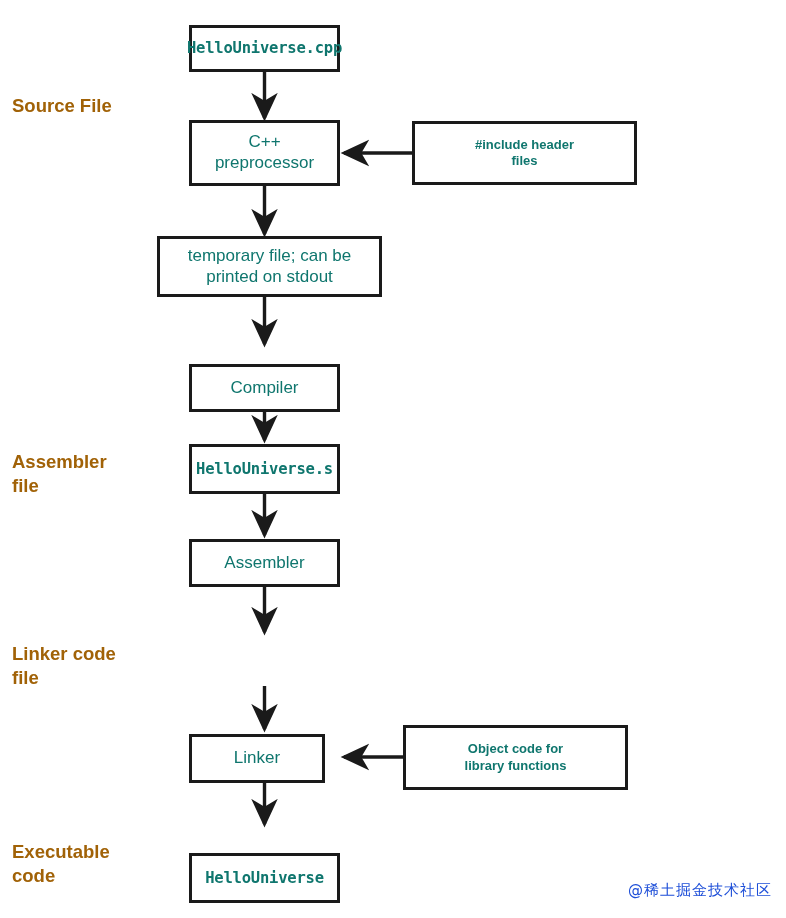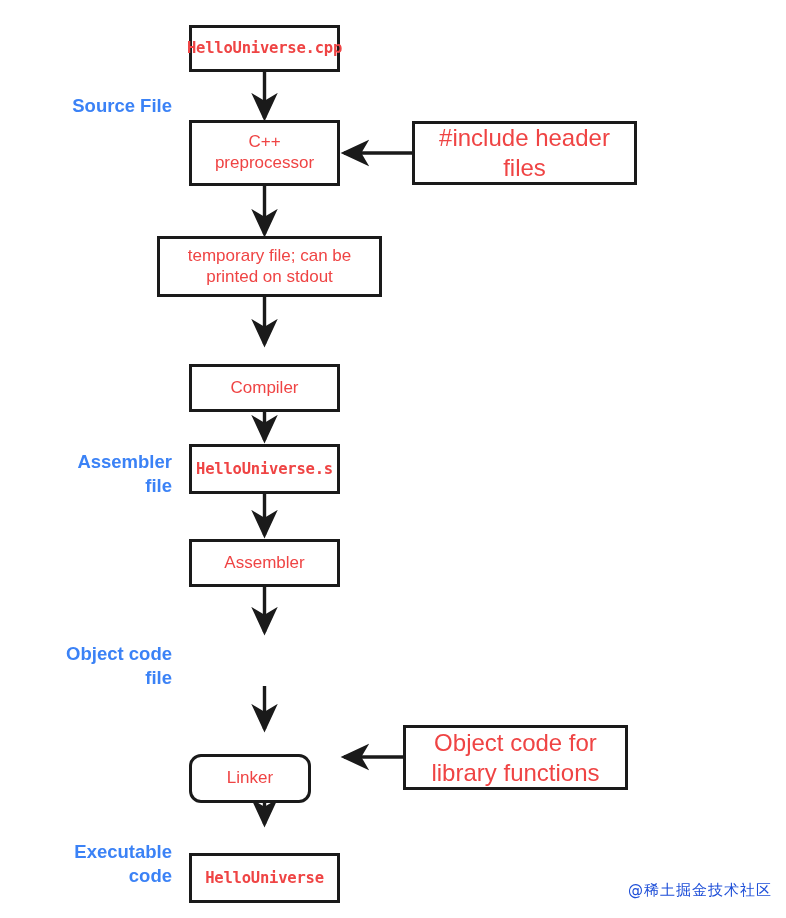--- a/index.html
+++ b/index.html
@@ -22,52 +22,52 @@
   }
   .node {
     position: absolute;
     box-sizing: border-box;
     border: 3px solid #1a1a1a;
     background: #ffffff;
     display: flex;
     align-items: center;
     justify-content: center;
     text-align: center;
-    color: #ef4444;
+    color: #0f766e;
     line-height: 1.22;
     z-index: 3;
   }
   .node .txt {
     display: block;
     white-space: pre-line;
   }
   .mono .txt {
     font-family: "DejaVu Sans Mono", "Liberation Mono", monospace;
     font-size: 15.5px;
     font-weight: 700;
     letter-spacing: -0.2px;
   }
   .plain .txt {
     font-family: "Liberation Sans", sans-serif;
     font-size: 17px;
     font-weight: 400;
   }
   .bold .txt {
     font-family: "Liberation Sans", sans-serif;
-    font-size: 24px;
-    font-weight: 400;
+    font-size: 13px;
+    font-weight: 700;
     line-height: 1.25;
   }
   .side-label {
     position: absolute;
     font-family: "Liberation Sans", sans-serif;
     font-weight: 700;
     font-size: 18.5px;
-    color: #3b82f6;
-    text-align: right;
+    color: #a16207;
+    text-align: left;
     line-height: 1.28;
     white-space: pre-line;
     z-index: 3;
   }
   svg.connectors {
     position: absolute;
     left: 0;
     top: 0;
     width: 786px;
     height: 918px;
@@ -143,39 +143,39 @@
 
   <div class="node mono" style="left:189px; top:444px; width:151px; height:50px;">
     <span class="txt">HelloUniverse.s</span>
   </div>
 
   <div class="node plain" style="left:189px; top:539px; width:151px; height:48px;">
     <span class="txt">Assembler</span>
   </div>
 
 
-  <div class="node plain" style="left:189px; top:754px; width:122px; height:49px;border-radius:12px;">
+  <div class="node plain" style="left:189px; top:734px; width:136px; height:49px;">
     <span class="txt">Linker</span>
   </div>
 
   <div class="node bold" style="left:403px; top:725px; width:225px; height:65px;text-align:center;">
     <span class="txt">Object code for
 library functions</span>
   </div>
 
   <div class="node mono" style="left:189px; top:827px; width:151px; height:50px;margin-top:26px;">
     <span class="txt">HelloUniverse</span>
   </div>
 
   <div class="side-label" style="left:12px; top:94px; width:160px;">Source File</div>
 
   <div class="side-label" style="left:12px; top:450px; width:160px;">Assembler
 file</div>
 
-  <div class="side-label" style="left:12px; top:642px; width:160px;">Object code
+  <div class="side-label" style="left:12px; top:642px; width:160px;">Linker code
 file</div>
 
   <div class="side-label" style="left:12px; top:840px; width:160px;">Executable
 code</div>
 
   <div class="watermark">@稀土掘金技术社区</div>
 
 </div>
 
 </body></html>

